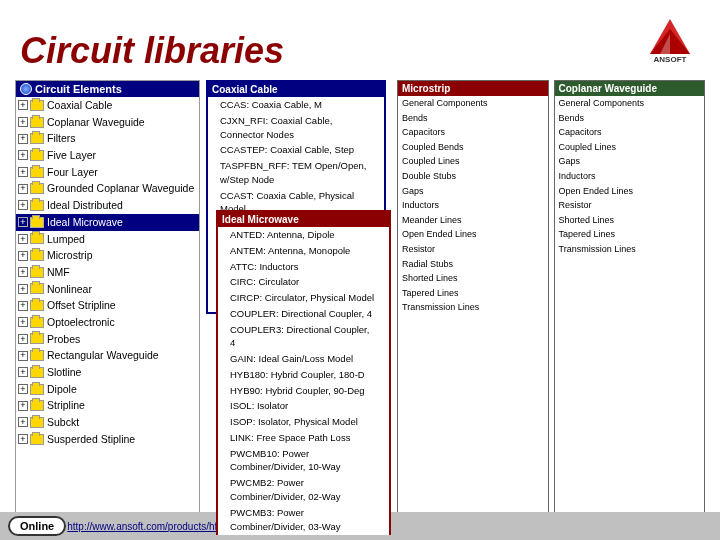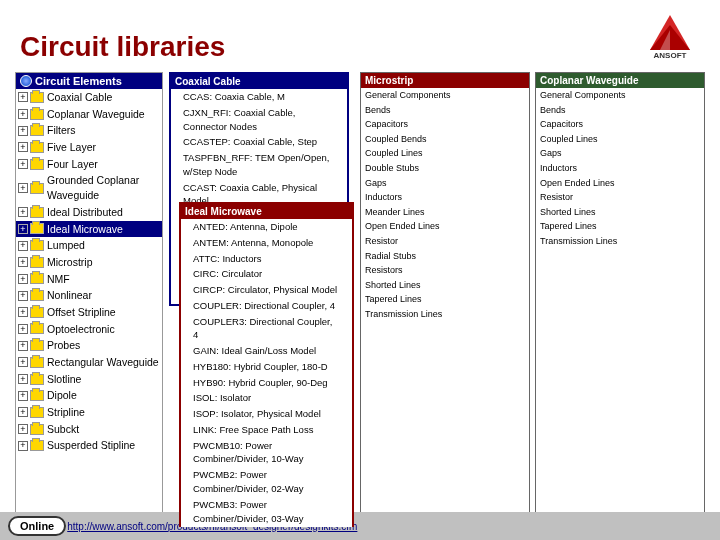--- a/index.html
+++ b/index.html
@@ -14,37 +14,38 @@
 
     
     .header {
       background: white;
       padding: 10px 20px 8px 20px;
       display: flex;
       justify-content: space-between;
       align-items: center;
     }
     .header-title {
-      font-size: 28px;
+      font-size: 36px;
       color: #8B0000;
       font-weight: bold;
+      font-style: italic;
       margin-top: 20px;
     }
 
     
     .main-content {
       padding: 0 15px 5px 15px;
       display: flex;
       gap: 6px;
       height: 460px;
     }
 
     
     .left-panel {
-      width: 148px;
+      width: 185px;
       border: 1px solid #999;
       background: white;
       font-size: 11px;
       overflow: hidden;
       flex-shrink: 0;
     }
     .panel-header {
       background: #000080;
       color: white;
       padding: 2px 4px;
@@ -408,21 +409,20 @@
       <div class="comp-item">Capacitors</div>
       <div class="comp-item">Coupled Bends</div>
       <div class="comp-item">Coupled Lines</div>
       <div class="comp-item">Double Stubs</div>
       <div class="comp-item">Gaps</div>
       <div class="comp-item">Inductors</div>
       <div class="comp-item">Meander Lines</div>
       <div class="comp-item">Open Ended Lines</div>
       <div class="comp-item">Resistor</div>
       <div class="comp-item">Radial Stubs</div>
-      <div class="comp-item">Resistors</div>
       <div class="comp-item">Shorted Lines</div>
       <div class="comp-item">Tapered Lines</div>
       <div class="comp-item">Transmission Lines</div>
     </div>
 
     <div class="component-panel coplanar">
       <div class="panel-header" style="background:#2E5B2E;">Coplanar Waveguide</div>
       <div class="comp-item">General Components</div>
       <div class="comp-item">Bends</div>
       <div class="comp-item">Capacitors</div>

